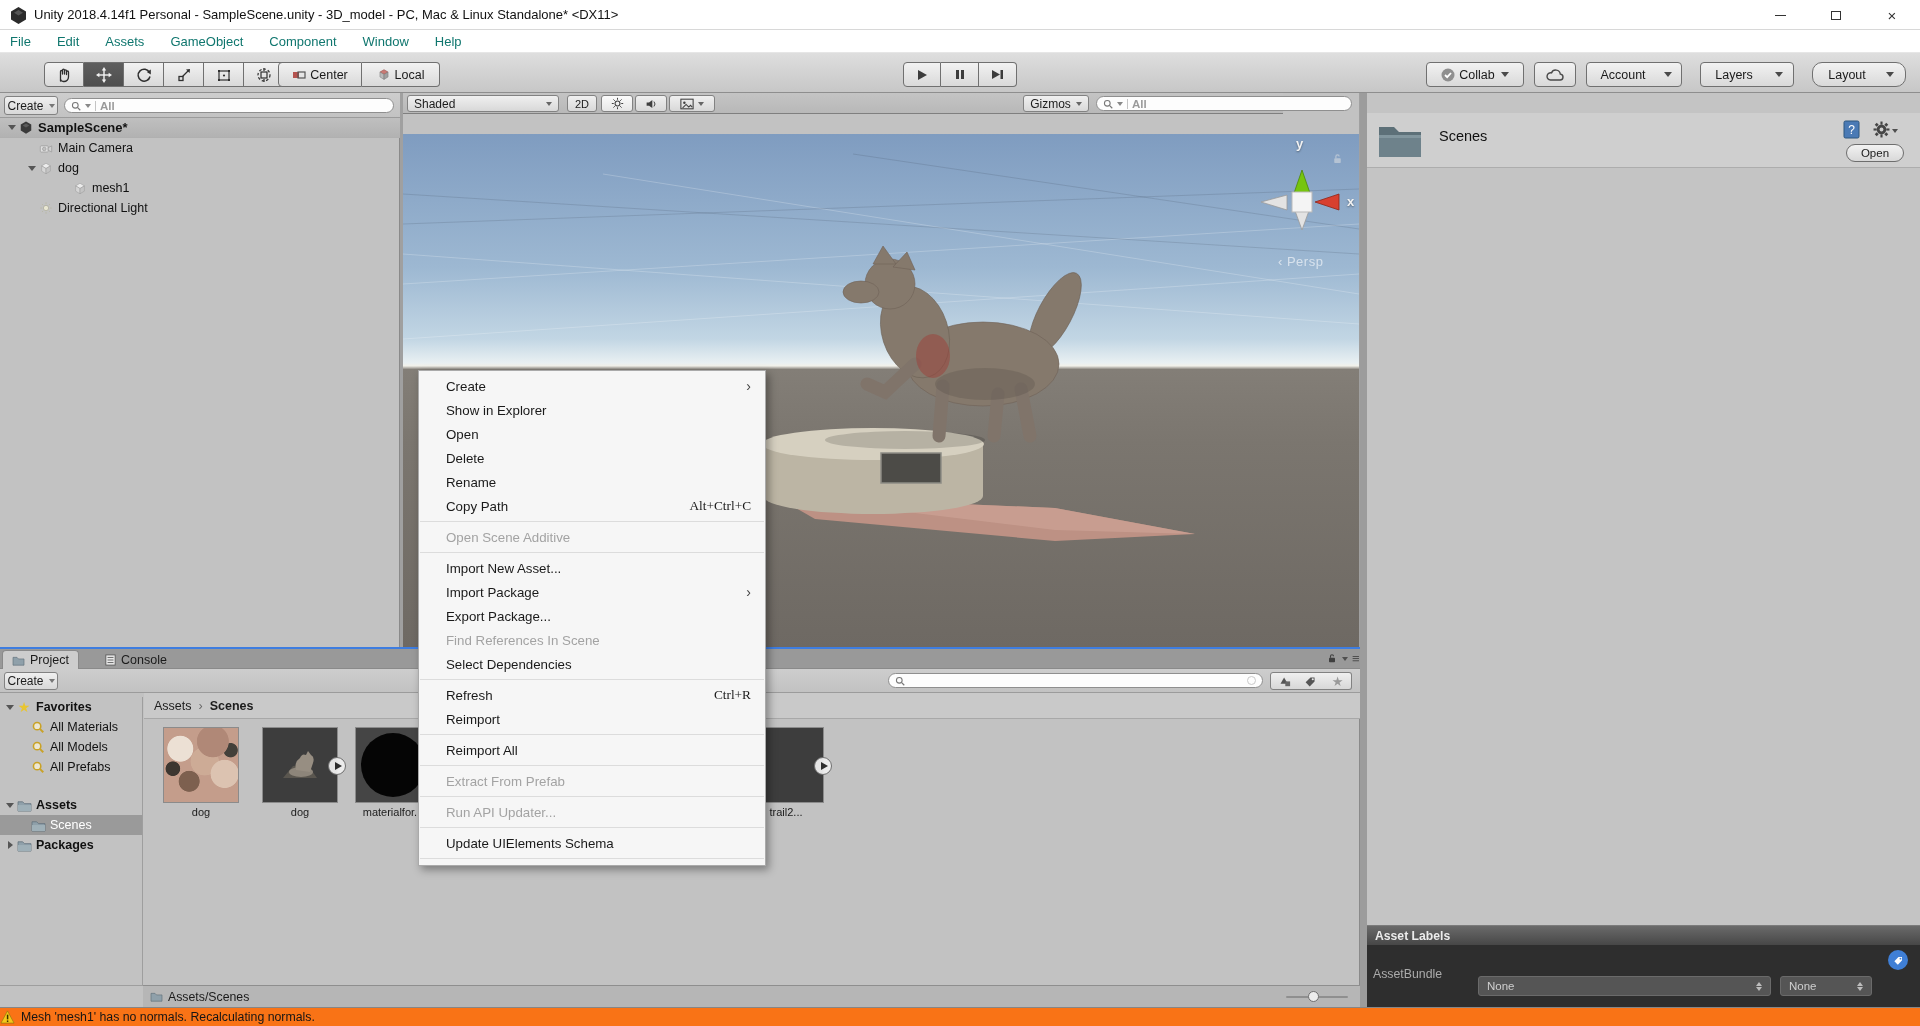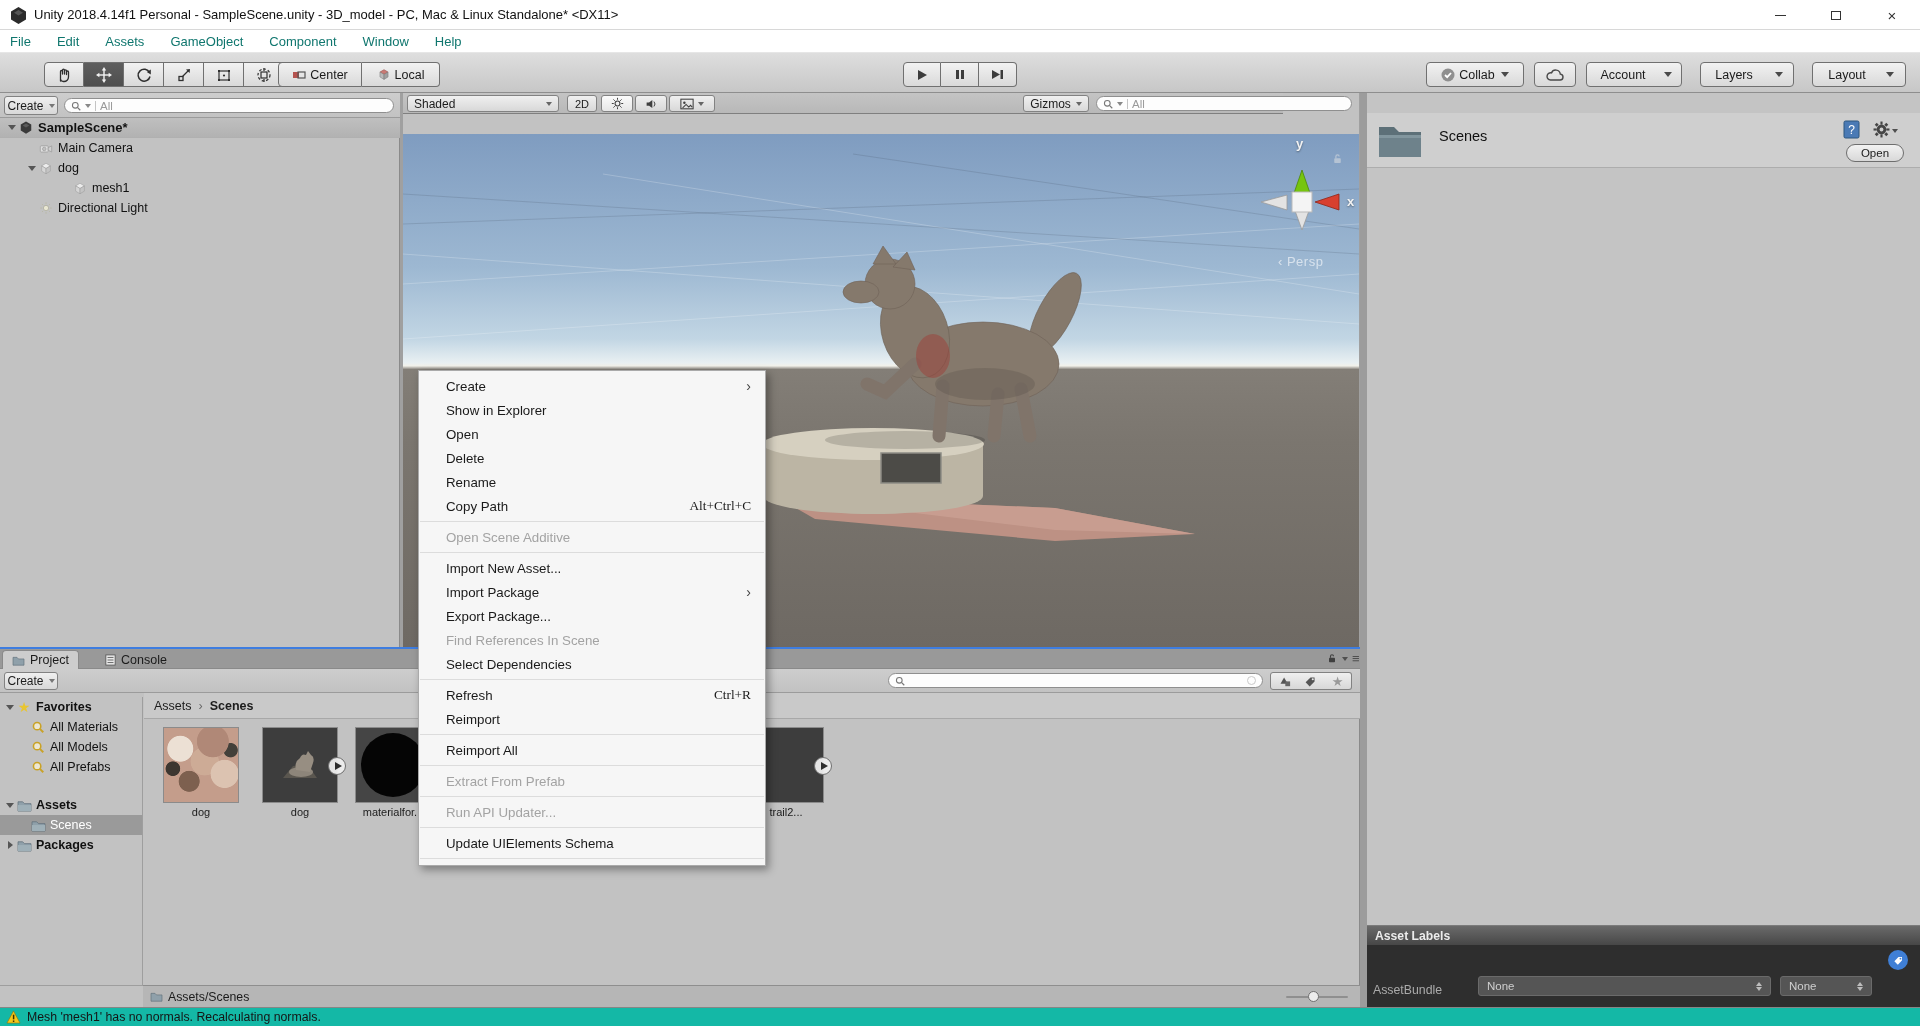--- a/index.html
+++ b/index.html
@@ -37,21 +37,21 @@
   .ptab { position:absolute; top:1px; height:19px; display:flex; align-items:center; padding:0 9px; gap:5px; font-size:12.5px; color:#1b1b1b; }
   .ptab.active { background:#cdcdcd; border:1px solid #8a8a8a; border-bottom:none; border-radius:4px 4px 0 0; }
   .ptab.bright { background:#e4e4e4; }
   .corner-icons { position:absolute; top:3px; display:flex; align-items:center; gap:4px; }
   .hamburger { font-size:13px; color:#4f4f4f; line-height:1; }
   .tri-sm { width:0; height:0; border-left:3.5px solid transparent; border-right:3.5px solid transparent; border-top:4px solid #4f4f4f; }
 
   .subtoolbar { position:absolute; background:linear-gradient(#cdcdcd,#c2c2c2); border-bottom:1px solid #9b9b9b; }
   .mini-btn { position:absolute; background:linear-gradient(#f0f0f0,#d8d8d8); border:1px solid #828282; border-radius:3px; display:flex; align-items:center; justify-content:center; font-size:12px; color:#1c1c1c; }
   .search-pill { position:absolute; background:#fdfdfd; border:1px solid #8f8f8f; border-radius:9px; display:flex; align-items:center; padding:0 6px; gap:4px; }
-  .search-pill .ph { color:#9a9a9a; font-size:11.5px; }
+  .search-pill .ph { color:#9a9a9a; font-size:11.5px;font-weight:bold; }
   .search-pill .sep { width:1px; height:10px; background:#c4c4c4; }
   .clear-circle { margin-left:auto; width:9px; height:9px; border:1px solid #c9c9c9; border-radius:50%; }
 
   
   .hier-panel { position:absolute; left:0; top:93px; width:400px; height:554px; background:#c2c2c2; border-right:1px solid #8a8a8a; }
   .h-row { position:relative; height:20px; display:flex; align-items:center; font-size:12.5px; color:#111; }
   .h-row.header { background:linear-gradient(#bfbfbf,#b2b2b2); font-weight:bold; font-size:13px; border-bottom:1px solid #b0b0b0; }
   .tri-down { width:0; height:0; border-left:4px solid transparent; border-right:4px solid transparent; border-top:5px solid #555; }
   .tri-right { width:0; height:0; border-top:4px solid transparent; border-bottom:4px solid transparent; border-left:5px solid #555; }
   .row-icon { width:16px; height:16px; display:inline-flex; align-items:center; justify-content:center; margin-right:4px; }
@@ -94,21 +94,21 @@
   .al-header { position:absolute; left:0; top:832px; width:553px; height:20px; background:linear-gradient(#6a6a6a,#474747); border-top:1px solid #7b7b7b; display:flex; align-items:center; padding-left:8px; }
   .al-header span { font-weight:bold; font-size:12.2px; color:#ececec; }
   .al-body { position:absolute; left:0; top:852px; width:553px; height:62px; background:#2e2e2e; }
   .tag-circle { position:absolute; right:12px; top:5px; width:20px; height:20px; border-radius:50%; background:#3f7fd6; display:flex; align-items:center; justify-content:center; }
   .dark-dd { position:absolute; height:20px; background:#555555; border:1px solid #6a6a6a; border-radius:3px; display:flex; align-items:center; padding:0 8px; font-size:11.5px; color:#cfcfcf; }
   .spinner { margin-left:auto; display:flex; flex-direction:column; gap:1px; }
   .spin-up { width:0; height:0; border-left:3px solid transparent; border-right:3px solid transparent; border-bottom:4px solid #bdbdbd; }
   .spin-dn { width:0; height:0; border-left:3px solid transparent; border-right:3px solid transparent; border-top:4px solid #bdbdbd; }
 
   
-  .statusbar { position:absolute; left:0; top:1007px; width:1920px; height:19px; background:#14b8a6; border-top:1px solid #868686; display:flex; align-items:center; padding-left:6px; gap:6px; }
+  .statusbar { position:absolute; left:0; top:1007px; width:1920px; height:19px; background:#f97316; border-top:1px solid #868686; display:flex; align-items:center; gap:6px; }
   .statusbar .msg { font-size:12.3px; color:#151515; }
 
   .vgap { position:absolute; left:1360px; top:93px; width:7px; height:933px; background:#9c9c9c; }
 </style>
 </head>
 <body>
 
 <div class="app">
 
   <div class="titlebar">
@@ -254,21 +254,21 @@
       </svg>
     </div>
     <div class="toolbtn" style="left:1586px;width:96px;border-radius:4px">
       <span class="btn-label">Account</span>
       <div class="dd-arrow" style="margin-left:18px"></div>
     </div>
     <div class="toolbtn" style="left:1700px;width:94px;border-radius:4px">
       <span class="btn-label">Layers</span>
       <div class="dd-arrow" style="margin-left:22px"></div>
     </div>
-    <div class="toolbtn" style="left:1812px;width:94px;border-radius:4px">
+    <div class="toolbtn" style="left:1812px;width:94px;border-radius:10px">
       <span class="btn-label">Layout</span>
       <div class="dd-arrow" style="margin-left:20px"></div>
     </div>
   </div>
 
   <div class="panel-tabbar" style="left:0;top:93px;width:400px">
     <div class="ptab active" style="left:0">
       <svg width="12" height="11" viewBox="0 0 12 11">
         <rect x="1" y="1" width="2" height="2" fill="#444"></rect>
           <rect x="5" y="1" width="6" height="2" fill="#444"></rect>
@@ -751,21 +751,21 @@
     <div class="al-header">
       <span>Asset Labels</span>
     </div>
     <div class="al-body">
       <div class="tag-circle">
         <svg width="11" height="11" viewBox="0 0 16 16">
             <path d="M2,9 L8,3 L13,3 L13,8 L7,14 Z" fill="#fff"></path>
             <circle cx="10.8" cy="5.3" r="1.3" fill="#3f7fd6"></circle>
           </svg>
       </div>
-      <span style="position:absolute;left:6px;top:38px;font-size:12.3px;color:#ababab">AssetBundle</span>
+      <span style="position:absolute;left:6px;top:22px;font-size:12.3px;color:#ababab">AssetBundle</span>
       <div class="dark-dd" style="left:111px;top:31px;width:293px">
         <span>None</span>
         <div class="spinner">
             <div class="spin-up"></div>
             <div class="spin-dn"></div>
           </div>
       </div>
       <div class="dark-dd" style="left:413px;top:31px;width:92px">
         <span>None</span>
         <div class="spinner">

